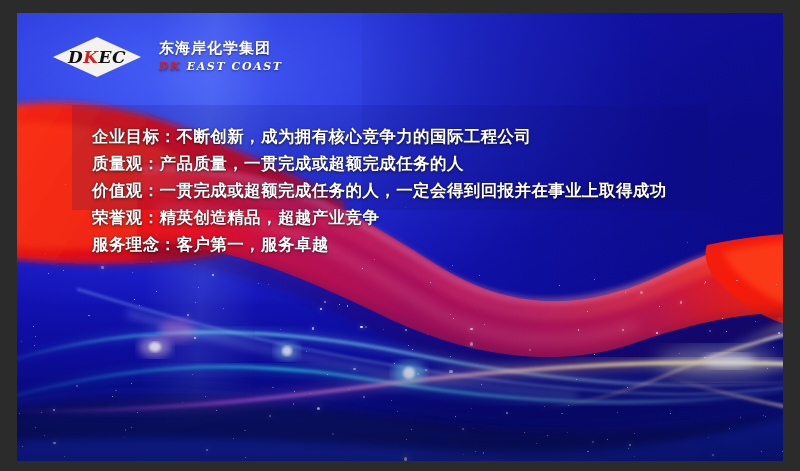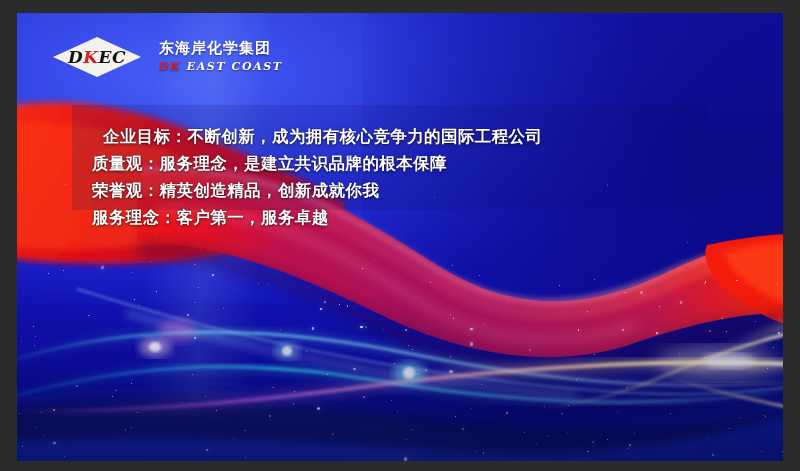--- a/index.html
+++ b/index.html
@@ -462,22 +462,23 @@
       </div>
       <div id="logo-text">
         <div id="logo-cn">东海岸化学集团</div>
         <div id="logo-en"><span class="dk">DK</span><span> EAST COAST</span></div>
       </div>
     </div>
 
     <div id="panel"></div>
 
     <div id="statements">
-        <div class="line" style="color: rgb(255, 255, 255); margin-left: 11px;">企业目标：不断创新，成为拥有核心竞争力的国际工程公司</div>
-        <div class="line" style="color: rgb(255, 255, 255);">质量观：服务理念，是建立共识品牌的根本保障</div>
-        <div class="line" style="color: rgb(255, 255, 255);">荣誉观：精英创造精品，创新成就你我</div>
+        <div class="line" style="color: rgb(255, 255, 255);">企业目标：不断创新，成为拥有核心竞争力的国际工程公司</div>
+        <div class="line" style="color: rgb(255, 255, 255);">质量观：产品质量，一贯完成或超额完成任务的人</div>
+        <div class="line" style="color: rgb(255, 255, 255);">价值观：一贯完成或超额完成任务的人，一定会得到回报并在事业上取得成功</div>
+        <div class="line" style="color: rgb(255, 255, 255);">荣誉观：精英创造精品，超越产业竞争</div>
         <div class="line" style="color: rgb(255, 255, 255);">服务理念：客户第一，服务卓越</div>
       </div>
 
   </div>
 </div>
 
 <div class="wash-b" style="position:absolute;left:17px;bottom:10px;width:766px;height:170px;pointer-events:none;background:linear-gradient(to bottom, rgba(5,5,60,0) 0%, rgba(6,6,70,.25) 60%, rgba(4,4,55,.55) 100%);"></div>
 
 </body></html>

